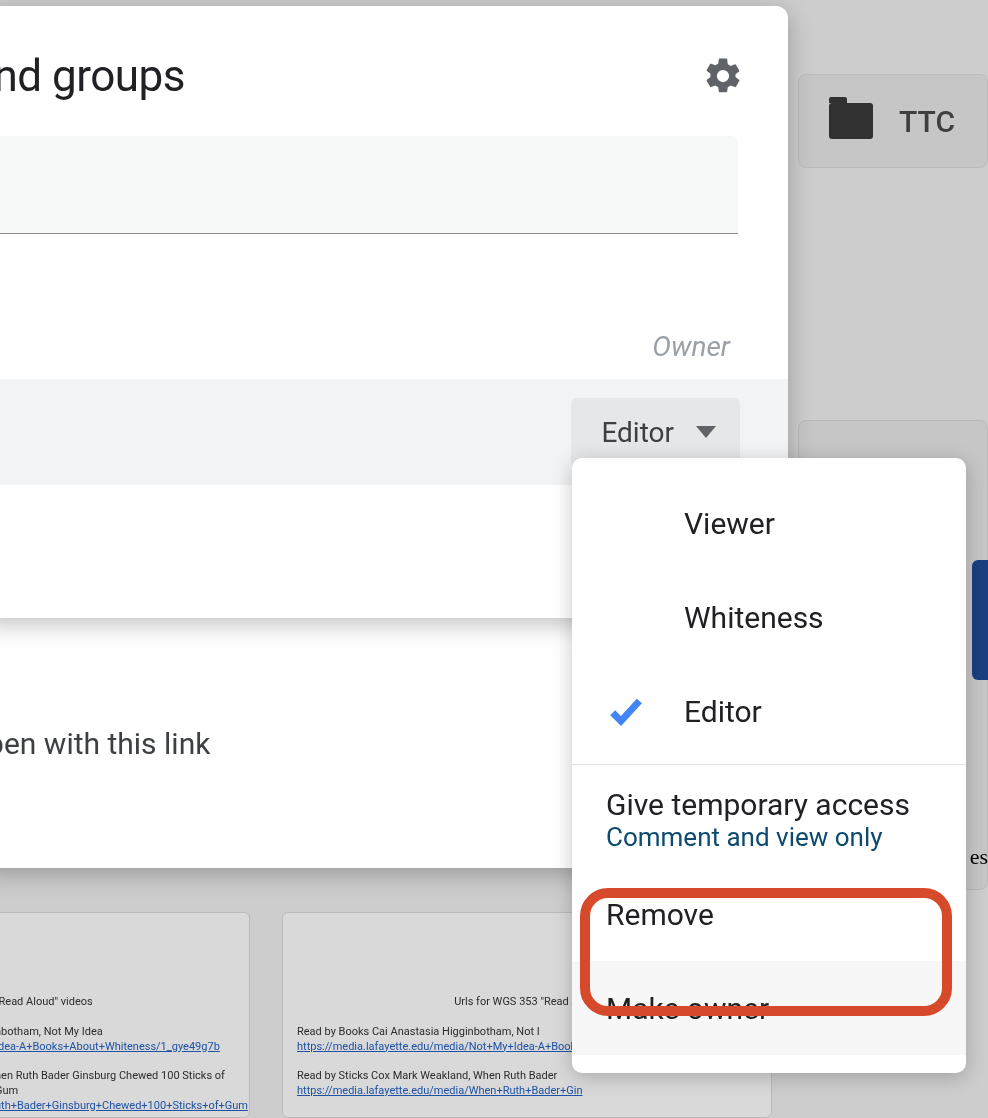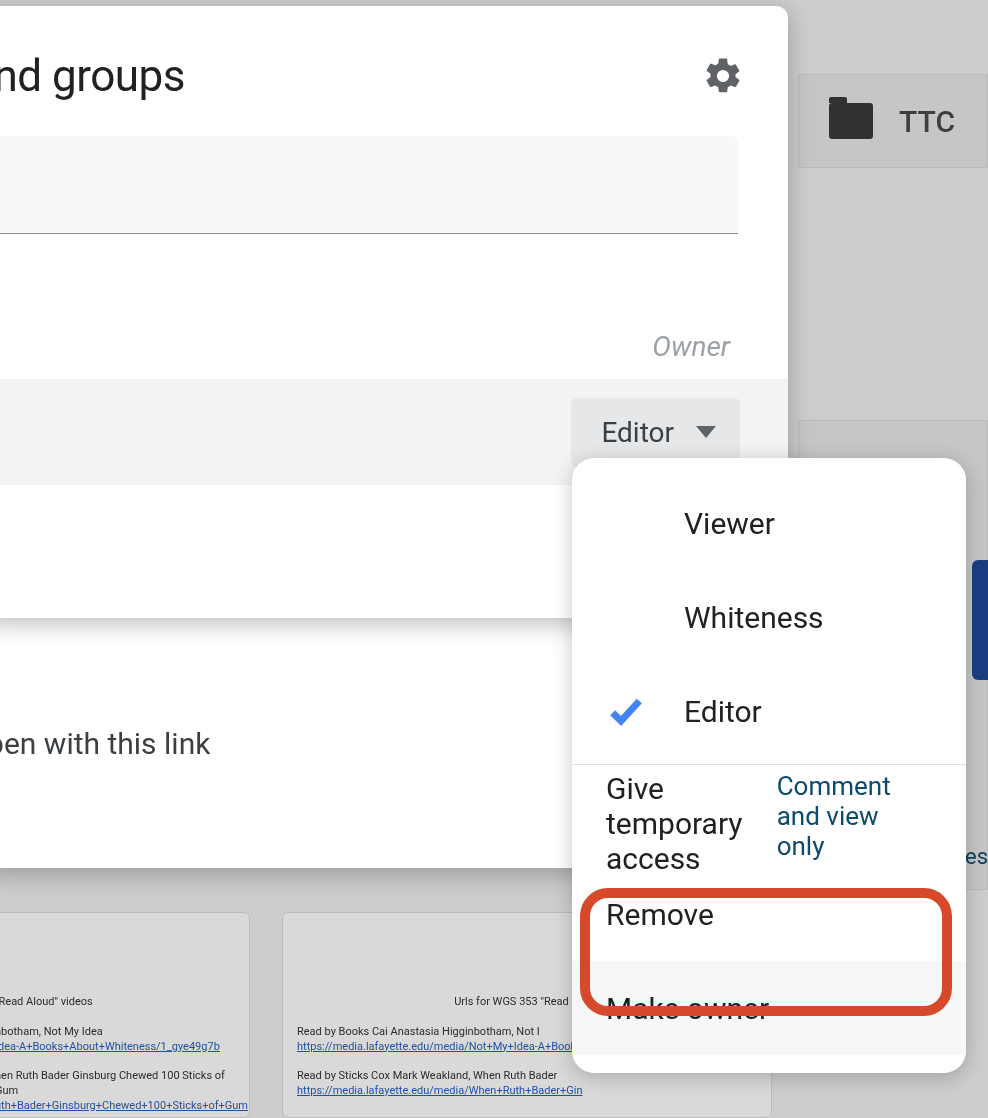--- a/index.html
+++ b/index.html
@@ -2,21 +2,21 @@
 <html><head>
 <meta charset="utf-8">
 <style>
   * { box-sizing: border-box; margin: 0; padding: 0; }
   html, body { width: 988px; height: 1118px; overflow: hidden; font-family: "Google Sans", Roboto, Arial, sans-serif; background: #fff; }
   body { position: relative; }
 
   
   .bg { position: absolute; inset: 0; background: #f1f1f1; filter: brightness(0.85); z-index: 0; }
   .bg .folder-card {
-    position: absolute; background: #e9e9e9; border: 1px solid #dcdcdc; border-radius: 0;
+    position: absolute; background: #e9e9e9; border: 1px solid #dcdcdc; border-radius: 8px;
     display: flex; align-items: center; gap: 26px; padding: 0 30px;
     color: #4a4a4a; font-size: 30px; font-weight: 500;
   }
   .bg .folder-icon { width: 44px; height: 36px; background: #3a3a3a; border-radius: 3px; position: relative; }
   .bg .folder-icon::before { content: ""; position: absolute; top: -6px; left: 0; width: 18px; height: 6px; background: #3a3a3a; border-radius: 2px 2px 0 0; }
   .bg .doc-card { position: absolute; background: #fff; border: 1px solid #dcdcdc; border-radius: 6px; padding: 14px; color: #333; font-size: 11px; line-height: 1.35; overflow: hidden; }
   .bg .doc-card .lnk { color: #2461c2; text-decoration: underline; }
   .bg .side-strip { position: absolute; right: 0; top: 560px; width: 16px; height: 120px; background: #1f4998; border-radius: 6px 0 0 6px; }
 
   
@@ -46,28 +46,28 @@
   .modal2 {
     position: absolute; left: -20px; top: 618px; width: 808px; height: 250px;
     background: #fff; border-radius: 12px; box-shadow: 0 6px 24px rgba(0,0,0,0.25); z-index: 4;
     display: flex; align-items: center; padding-left: 0;
   }
   .link-text { font-size: 30px; color: #3c4043; white-space: nowrap; margin-left: -10px; }
 
   
   .menu {
     position: absolute; left: 572px; top: 458px; width: 394px;
-    background: #fff; border-radius: 22px; box-shadow: 0 4px 20px rgba(0,0,0,0.22);
+    background: #fff; border-radius: 10px; box-shadow: 0 4px 20px rgba(0,0,0,0.22);
     z-index: 10; padding: 18px 0;
   }
   .menu-item { position: relative; display: flex; align-items: center; height: 94px; padding: 0 34px 0 112px; font-size: 30px; color: #202124; cursor: pointer; }
   .menu-item .check { position: absolute; left: 34px; width: 40px; height: 40px; }
   .menu-item .check svg { width: 100%; height: 100%; stroke: #4285f4; stroke-width: 4.2; fill: none; }
   .menu-divider { height: 1px; background: #e2e2e2; margin: 6px 0; }
-  .menu-item.secondary { flex-direction: row; align-items: flex-start; justify-content: center; padding-left: 34px; height: 96px; }
+  .menu-item.secondary { flex-direction: column; align-items: flex-start; justify-content: center; padding-left: 34px; height: 96px; }
   .menu-item.secondary .sub { font-size: 26px; color: #0c4a6e; }
   .menu-item.simple { padding-left: 34px; }
   .menu-item.make-owner { background: #f7f7f7; }
 
   .highlight-ring {
     position: absolute; left: 580px; top: 888px; width: 372px; height: 128px;
     border: 10px solid #d6492a; border-radius: 28px; z-index: 12; pointer-events: none;
   }
 </style>
 </head>
@@ -93,21 +93,21 @@
     <div style="height:68px;"></div>
     <div style="text-align:center;">Urls for WGS 353  "Read Aloud</div><br>
     <div>Read by Books Cai        Anastasia Higginbotham, Not I</div>
     <div class="lnk">https://media.lafayette.edu/media/Not+My+Idea-A+Book+</div><br>
     <div>Read by Sticks Cox      Mark Weakland, When Ruth Bader</div>
     <div class="lnk">https://media.lafayette.edu/media/When+Ruth+Bader+Gin</div>
     <br>
     
   </div>
   <div class="side-strip"></div>
-  <div style="position:absolute; right:0; top:844px; font-size:22px; color:#0c4a6e;">es</div>
+  <div style="position:absolute; right:0; top:844px; font-size:22px; color:#000000;font-family:Liberation Serif, serif;">es</div>
 </div>
 
 <div class="modal">
   <div class="modal-header">
     <div class="modal-title">and groups</div>
     <div class="gear">
       <svg viewBox="0 0 24 24">
           <path fill="currentColor" d="M19.14 12.94a7.14 7.14 0 0 0 .05-.94 7.14 7.14 0 0 0-.05-.94l2.03-1.58a.5.5 0 0 0 .12-.64l-1.92-3.32a.5.5 0 0 0-.61-.22l-2.39.96a7.03 7.03 0 0 0-1.62-.94l-.36-2.54A.5.5 0 0 0 13.9 2h-3.8a.5.5 0 0 0-.49.42l-.36 2.54c-.58.24-1.12.55-1.62.94l-2.39-.96a.5.5 0 0 0-.61.22L2.71 8.48a.5.5 0 0 0 .12.64l2.03 1.58c-.03.31-.05.63-.05.94s.02.63.05.94L2.83 14.16a.5.5 0 0 0-.12.64l1.92 3.32c.14.24.43.33.61.22l2.39-.96c.5.39 1.04.7 1.62.94l.36 2.54c.04.24.25.42.49.42h3.8c.24 0 .45-.18.49-.42l.36-2.54c.58-.24 1.12-.55 1.62-.94l2.39.96c.18.11.47.02.61-.22l1.92-3.32a.5.5 0 0 0-.12-.64l-2.03-1.58zM12 15.5A3.5 3.5 0 1 1 12 8.5a3.5 3.5 0 0 1 0 7z"></path>
         </svg>
     </div>

